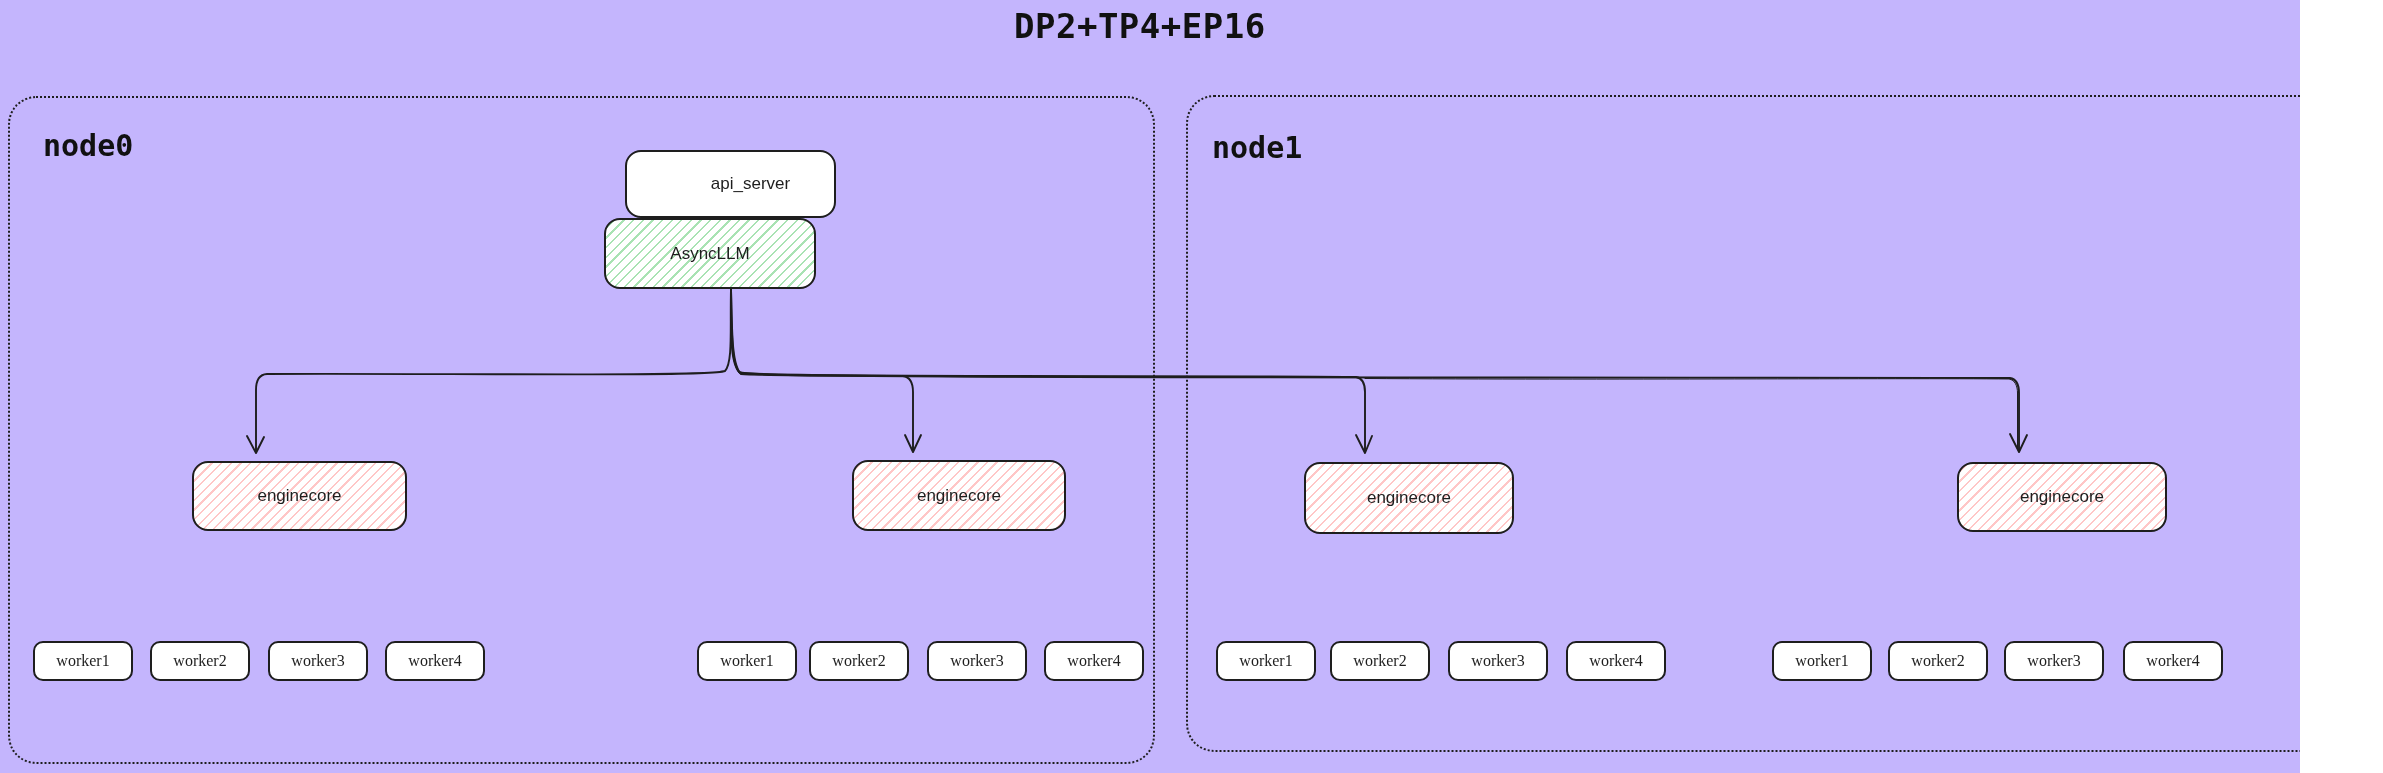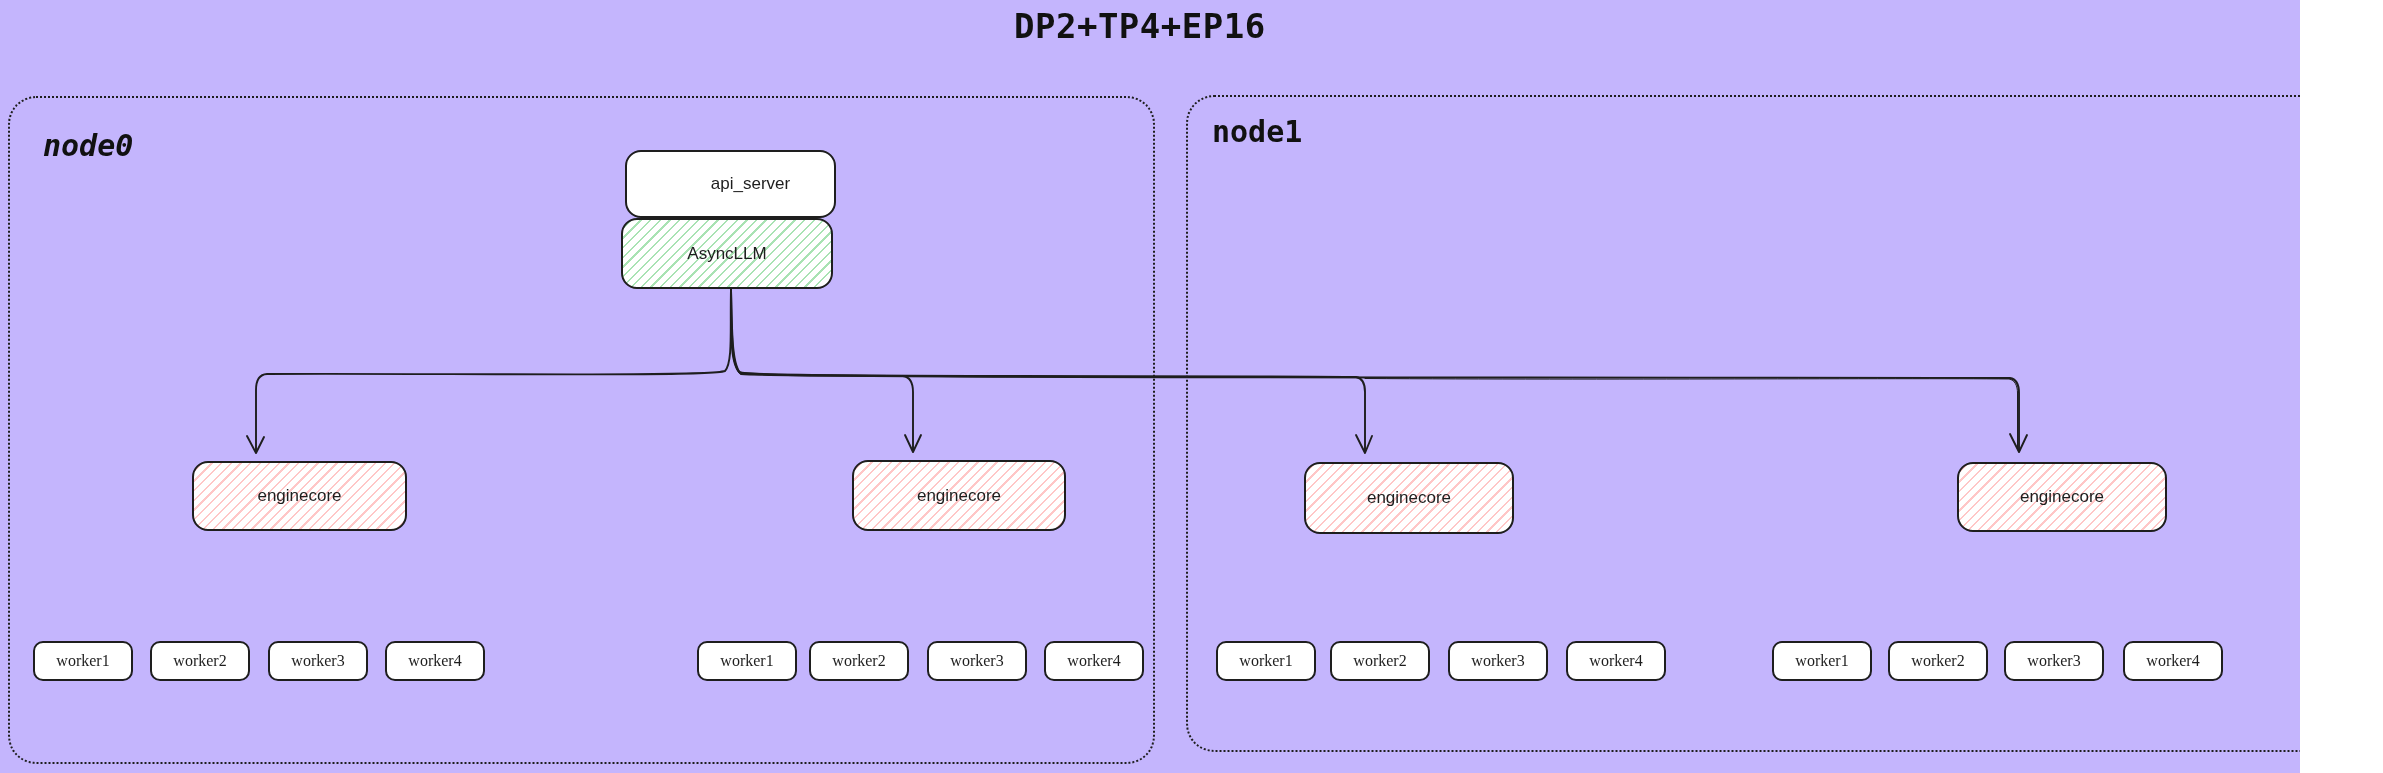--- a/index.html
+++ b/index.html
@@ -28,22 +28,22 @@
     background: transparent;
   }
   #node0-frame { left: 8px;    top: 96px; width: 1147px; height: 668px; }
   #node1-frame { left: 1186px; top: 95px; width: 1179px; height: 657px; }
   .node-label {
     position: absolute;
     font: 700 30px "DejaVu Sans Mono", monospace;
     color: #111111;
     white-space: nowrap;
   }
-  #node0-label { left: 43px;   top: 128px; font-style: italic; }
-  #node1-label { left: 1212px; top: 114px; }
+  #node0-label { left: 43px;   top: 128px; }
+  #node1-label { left: 1212px; top: 130px; }
   .box {
     position: absolute;
     box-sizing: border-box;
     border: 2px solid #1e1e1e;
     border-radius: 16px;
     background: #ffffff;
     display: flex;
     align-items: center;
     justify-content: center;
     font-size: 17px;
@@ -103,21 +103,21 @@
     <path d="M903,376 C1050,378.5 1250,375.5 1356,377" stroke-width="1"></path>
 
     <path d="M731,289 C732,335 732,365 741,374 C810,379 1902,377 2010,378 C2016,379 2019,385 2019,393 L2019,450"></path>
     <path d="M2019,452 L2010,434 M2019,452 L2027,435"></path>
     <path d="M1365,378.5 C1600,380 1900,378 2009,379 C2015,380 2017.5,386 2017.5,393 L2017.5,448" stroke-width="1"></path>
   </svg>
 
   <div class="box" style="left:625px; top:150px; width:211px; height:68px;padding-left:40px;">
     <span>api_server</span>
   </div>
-  <div class="box hachure-green" style="left:621px; top:218px; width:212px; height:71px;">
+  <div class="box hachure-green" style="left:604px; top:218px; width:212px; height:71px;">
     <span>AsyncLLM</span>
   </div>
 
   <div class="box hachure-red" style="left:148px; top:461px; width:215px; height:70px;">
     <span>enginecore</span>
   </div>
   <div class="box hachure-red" style="left:808px; top:460px; width:214px; height:71px;">
     <span>enginecore</span>
   </div>
   <div class="box hachure-red" style="left:1260px; top:462px; width:210px; height:72px;">

